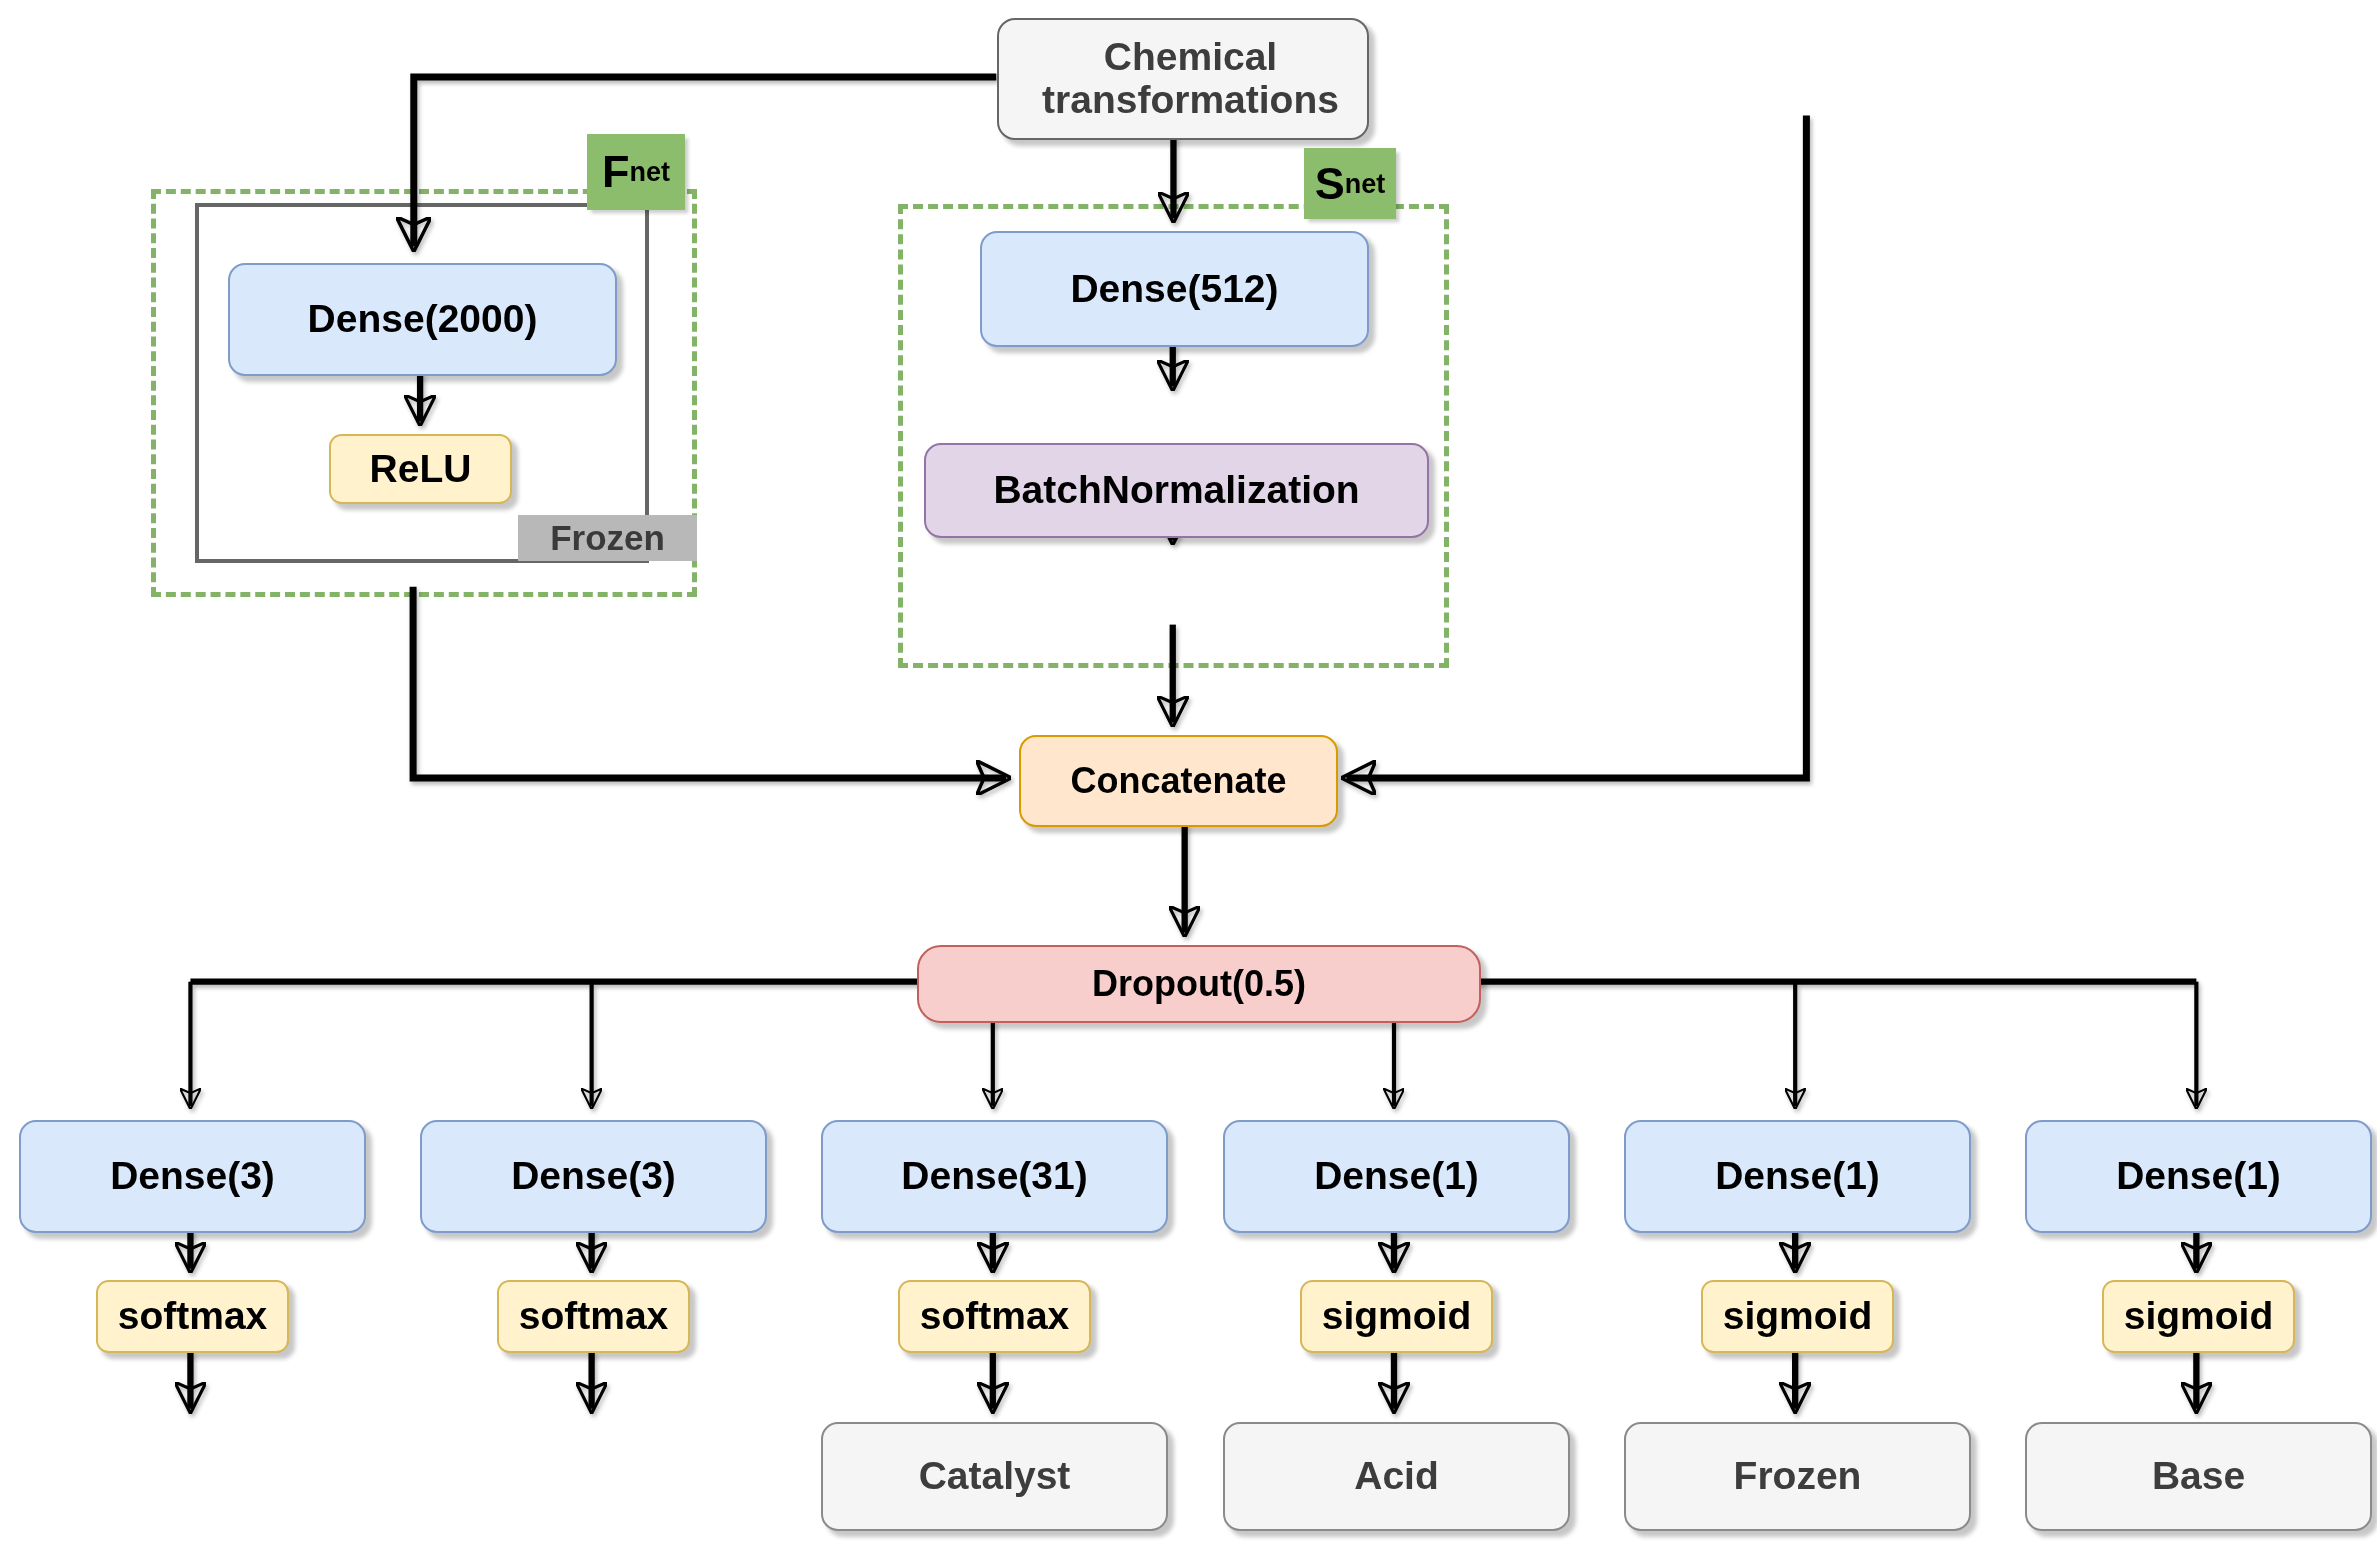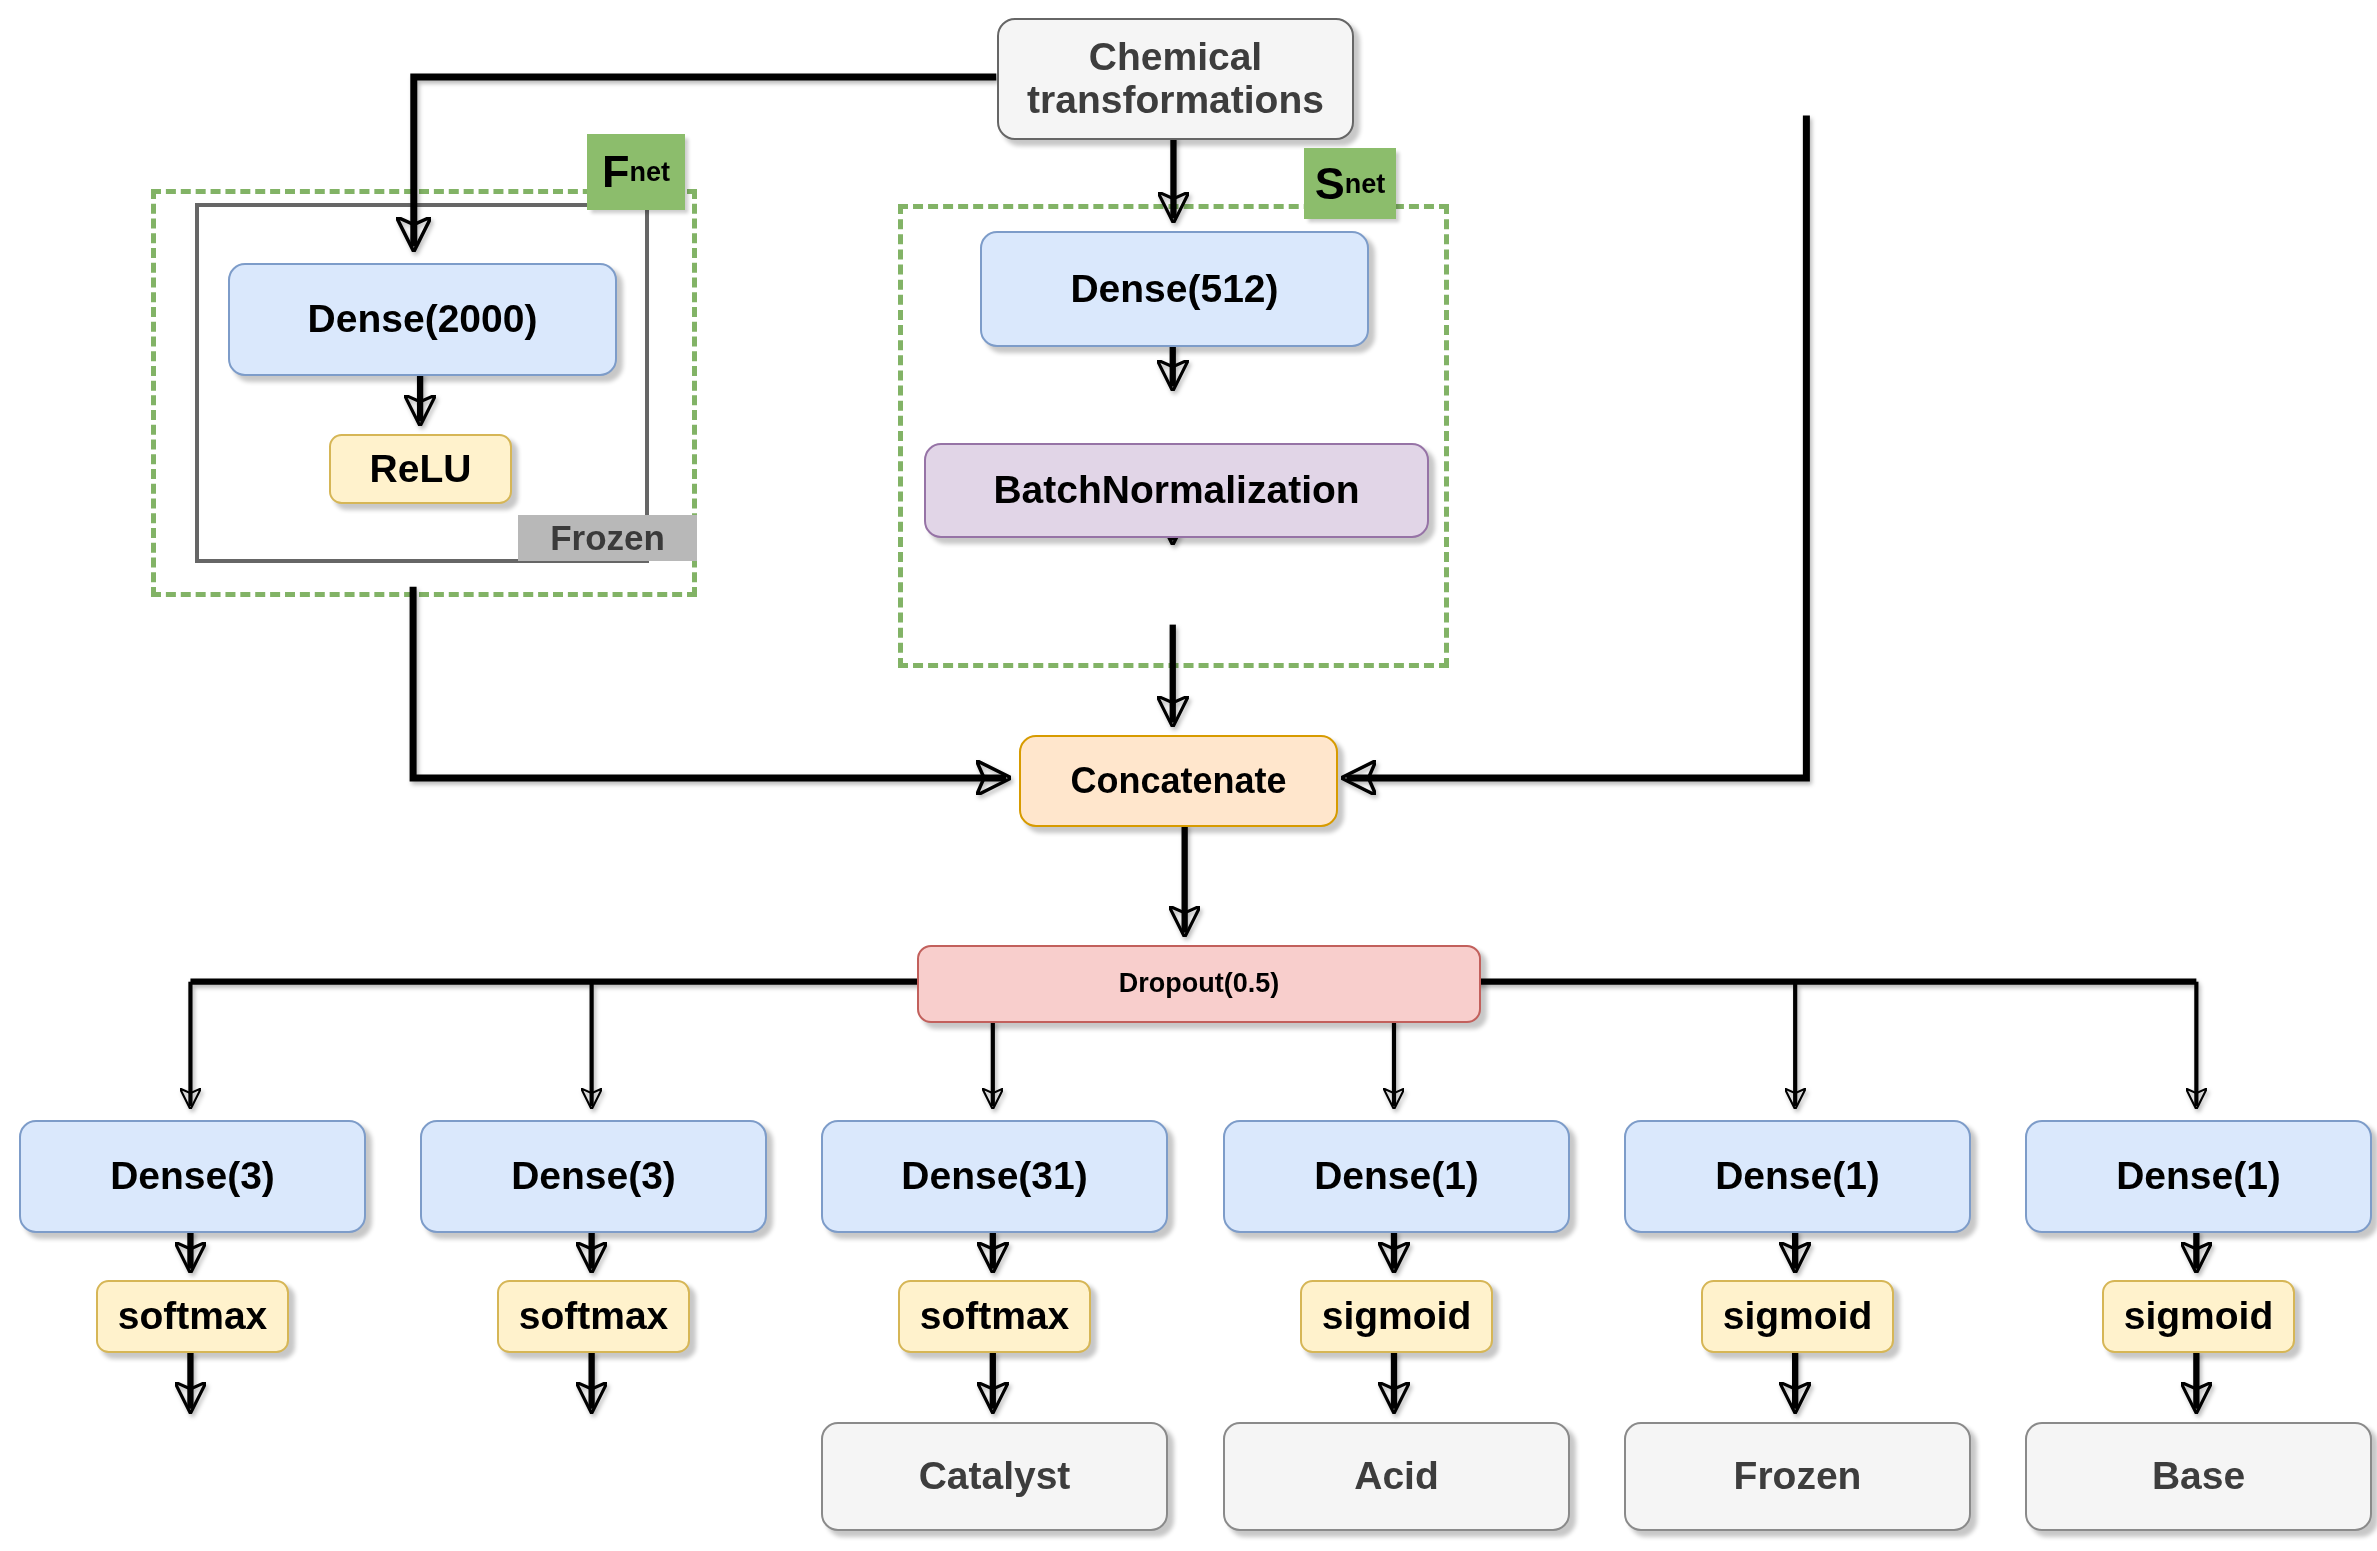--- a/index.html
+++ b/index.html
@@ -21,24 +21,24 @@
   .node{
     position:absolute;z-index:3;display:flex;align-items:center;justify-content:center;
     text-align:center;font-size:39px;line-height:1.08;color:#000;
     border-radius:17px;border:2.1px solid #666;background:#f5f5f5;
     box-shadow:5.6px 5.6px 4.2px rgba(0,0,0,.22);
   }
   .blue  {background:#dae8fc;border-color:#7d9cc9;}
   .yellow{background:#fff2cc;border-color:#d6b656;border-radius:12.6px;}
   .purple{background:#e1d5e7;border-color:#9673a6;margin-top:44px;}
   .orange{background:#ffe6cc;border-color:#d79b00;}
-  .red   {background:#f8cecc;border-color:#c2605c;border-radius:14px;font-size:27px;}
+  .red   {background:#f8cecc;border-color:#c2605c;border-radius:24px;font-size:36px;}
   .teal  {background:#b3dfe1;border-color:#10878c;border-radius:12.6px;}
   .grayio{background:#f5f5f5;border-color:#8a8a8a;color:#3d3d3d;}
-  .chem  {color:#3d3d3d;border-radius:18px;}
+  .chem  {color:#3d3d3d;border-radius:18px;padding-left:15px;}
   
   .tag{
     position:absolute;z-index:4;display:flex;align-items:center;justify-content:center;
     background:#8cbd6c;color:#000;font-size:45px;box-shadow:4.2px 4.2px 3.5px rgba(0,0,0,.2);
   }
   .tag sub{font-size:.6em;vertical-align:-.2em;line-height:0;}
   .frozen-label{
     position:absolute;z-index:4;display:flex;align-items:center;justify-content:center;
     background:#b8b8b8;color:#3a3a3a;font-size:35px;
   }

